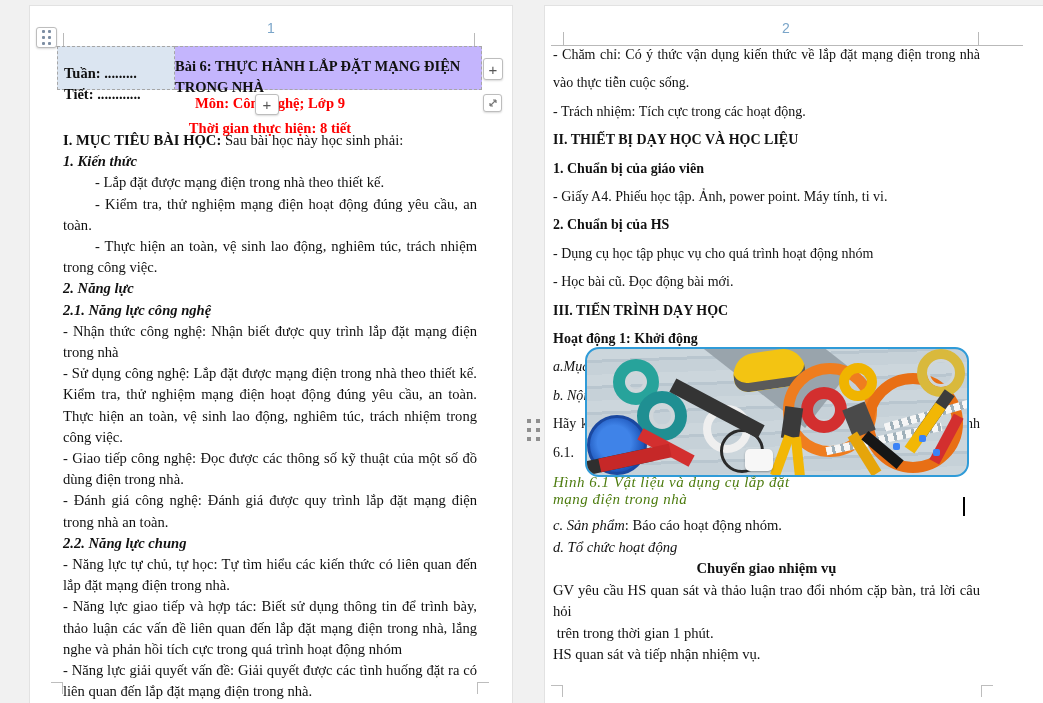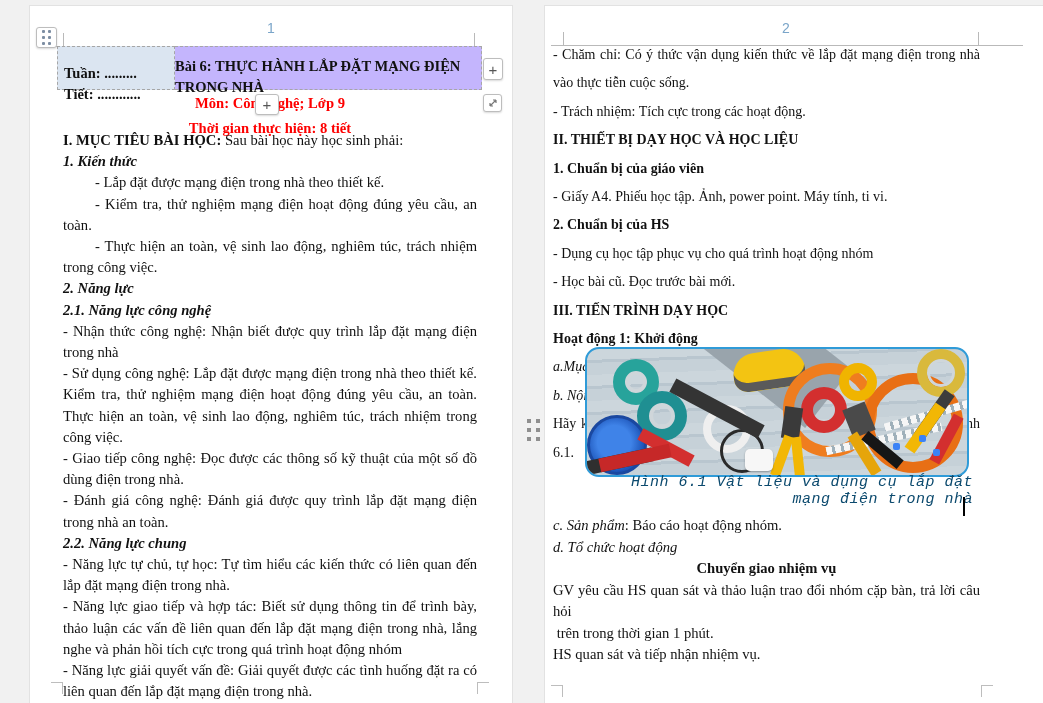--- a/index.html
+++ b/index.html
@@ -25,22 +25,22 @@
   .b{font-weight:bold;}
   .ind{text-indent:32px;}
   .blk2a{position:absolute;left:8px;top:35px;width:427px;font-size:14px;line-height:28.4px;text-align:justify;}
   .blk2b{position:absolute;left:8px;top:509px;width:427px;font-size:14.6px;line-height:21.5px;text-align:justify;}
   .ctr{text-align:center;}
   .pre{white-space:pre-wrap;}
   
   .fig{position:absolute;left:40px;top:341px;width:380px;height:126px;border:2px solid #2f9bd8;border-radius:14px;
        overflow:hidden;background:repeating-linear-gradient(178deg,#ccd6dc 0 11px,#b9c6cf 11px 14px,#c6d1d8 14px 26px);}
   .fig *{position:absolute;}
-  .figcap{position:absolute;left:8px;top:468px;width:420px;text-align:right;font-family:Liberation Mono, monospace;
-          font-style:italic;color:#0c4a6e;font-size:15px;line-height:17px;letter-spacing:.5px;}
+  .figcap{position:absolute;left:8px;top:468px;width:420px;text-align:left;font-family:Liberation Serif, serif;
+          font-style:italic;color:#4d7c0f;font-size:15px;line-height:17px;letter-spacing:.5px;}
   .ring{border-radius:50%;box-sizing:border-box;}
   
   .uibtn{position:absolute;background:#fff;border:1px solid #bdbdbd;border-radius:3px;box-shadow:0 1px 2px rgba(0,0,0,.15);
          display:flex;align-items:center;justify-content:center;font-family:"Liberation Sans",sans-serif;color:#555;cursor:pointer;box-sizing:border-box;}
   .dotgrid{display:grid;grid-template-columns:repeat(2,3px);grid-gap:3px;}
   .dotgrid i{width:3px;height:3px;background:#7d8ea3;border-radius:1px;}
   .splitter{position:absolute;left:527px;top:419px;display:grid;grid-template-columns:repeat(2,4px);grid-gap:5px;}
   .splitter i{width:4px;height:4px;background:#8f8f8f;}
   .caret{position:absolute;left:963px;top:497px;width:2px;height:19px;background:#000;}
   .cm{position:absolute;width:12px;height:12px;box-sizing:border-box;}
@@ -102,21 +102,21 @@
     <div class="tick" style="left:433px;top:26px;"></div>
 
     <div class="blk2a blk">
       <p>- Chăm chỉ: Có ý thức vận dụng kiến thức về lắp đặt mạng điện trong nhà vào thực tiễn cuộc sống.</p>
       <p>- Trách nhiệm: Tích cực trong các hoạt động.</p>
       <p class="b">II. THIẾT BỊ DẠY HỌC VÀ HỌC LIỆU</p>
       <p class="b">1. Chuẩn bị của giáo viên</p>
       <p>- Giấy A4. Phiếu học tập. Ảnh, power point. Máy tính, ti vi.</p>
       <p class="b">2. Chuẩn bị của HS</p>
       <p>- Dụng cụ học tập phục vụ cho quá trình hoạt động nhóm</p>
-      <p>- Học bài cũ. Đọc trước bài mới.</p>
+      <p>- Học bài cũ. Đọc động bài mới.</p>
       <p class="b">III. TIẾN TRÌNH DẠY HỌC</p>
       <p class="b">Hoạt động 1: Khởi động</p>
       <p><i>a.Mục tiêu</i><span>: Khơi gợi nhu cầu tìm hiểu về lắp đặt mạng điện trong nhà</span></p>
       <p><i>b. Nội dung</i><span>: HS trả lời được câu hỏi.</span></p>
       <p>Hãy kể tên các vật liệu, thiết bị và dụng cụ lắp đặt mạng điện trong Hình 6.1.</p>
     </div>
 
     <div class="fig">
       <div style="left:125px;top:-28px;width:130px;height:75px;background:#99a4ac;transform:rotate(38deg);"></div>
       <div class="ring" style="left:26px;top:10px;width:46px;height:46px;border:12px solid #27a39b;box-shadow:inset 0 0 0 4px #cfd6da;"></div>

